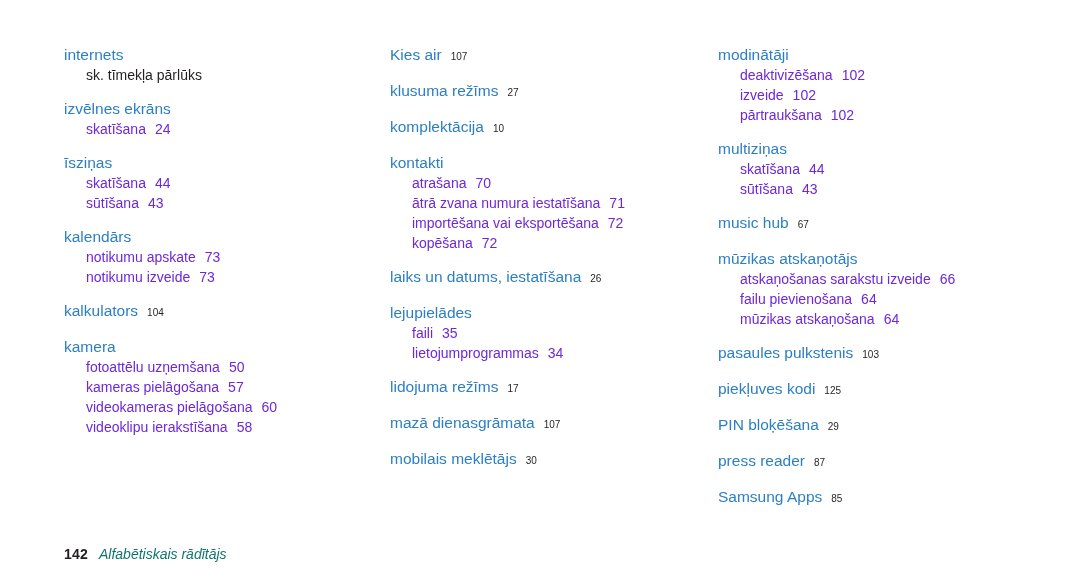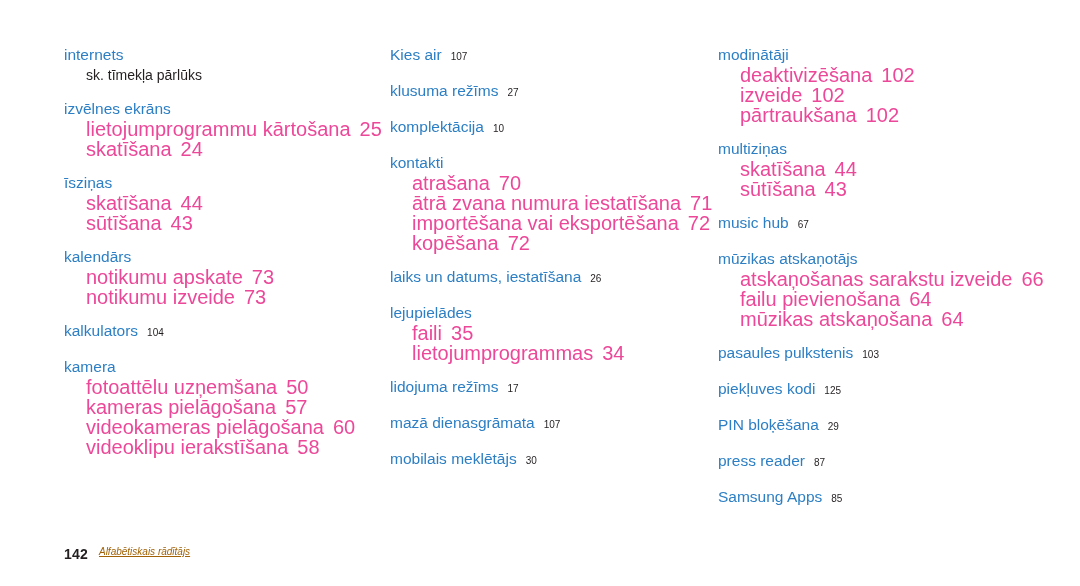--- a/index.html
+++ b/index.html
@@ -46,68 +46,66 @@
   }
   .head:first-child {
     margin-top: 0;
   }
   .head .pg {
     color: #231f20;
     margin-left: 9px;
     font-size: 10px;
   }
   .sub {
-    color: #ec4899;
-    font-size: 20px;
+    color: #6d28d9;
+    font-size: 14px;
     line-height: 20px;
     padding-left: 22px;
     white-space: nowrap;
   }
   .sub .pg {
     margin-left: 9px;
   }
   .sub-note {
     color: #231f20;
     font-size: 14px;
     line-height: 20px;
     padding-left: 22px;
     white-space: nowrap;
   }
   .footer {
     position: absolute;
     left: 64px;
     bottom: 24px;
     display: flex;
-    align-items: flex-start;
+    align-items: flex-end;
     white-space: nowrap;
   }
   .footer .num {
     color: #231f20;
     font-size: 14px;
     font-weight: bold;
     letter-spacing: 0.2px;
   }
   .footer .label {
-    color: #a16207;
-    font-size: 10px;
+    color: #0f766e;
+    font-size: 14px;
     font-style: italic;
     margin-left: 11px;
-    text-decoration: underline;
   }
 </style>
 </head>
 <body>
 
 <div class="page">
   <div class="columns">
     <div class="col col-1">
         <div class="head entry"><span>internets</span></div>
         <div class="sub-note entry">sk. tīmekļa pārlūks</div>
         <div class="head entry"><span>izvēlnes ekrāns</span></div>
-        <div class="sub entry"><span>lietojumprogrammu kārtošana</span><span class="pg">25</span></div>
         <div class="sub entry"><span>skatīšana</span><span class="pg">24</span></div>
         <div class="head entry"><span>īsziņas</span></div>
         <div class="sub entry"><span>skatīšana</span><span class="pg">44</span></div>
         <div class="sub entry"><span>sūtīšana</span><span class="pg">43</span></div>
         <div class="head entry"><span>kalendārs</span></div>
         <div class="sub entry"><span>notikumu apskate</span><span class="pg">73</span></div>
         <div class="sub entry"><span>notikumu izveide</span><span class="pg">73</span></div>
         <div class="head entry"><span>kalkulators</span><span class="pg">104</span></div>
         <div class="head entry"><span>kamera</span></div>
         <div class="sub entry"><span>fotoattēlu uzņemšana</span><span class="pg">50</span></div>

